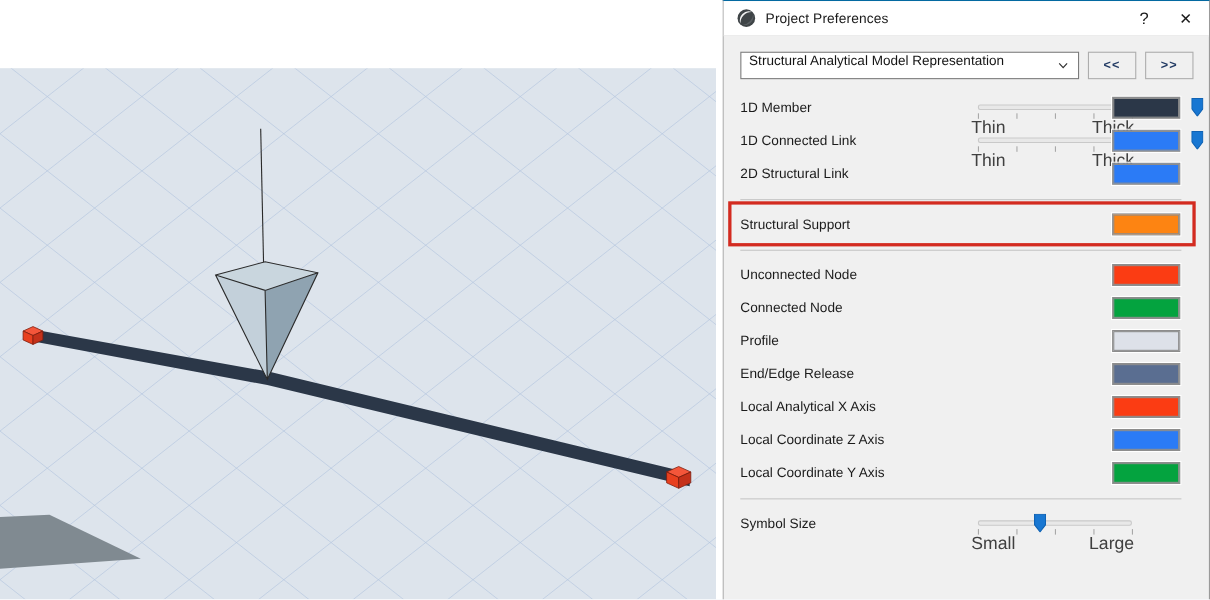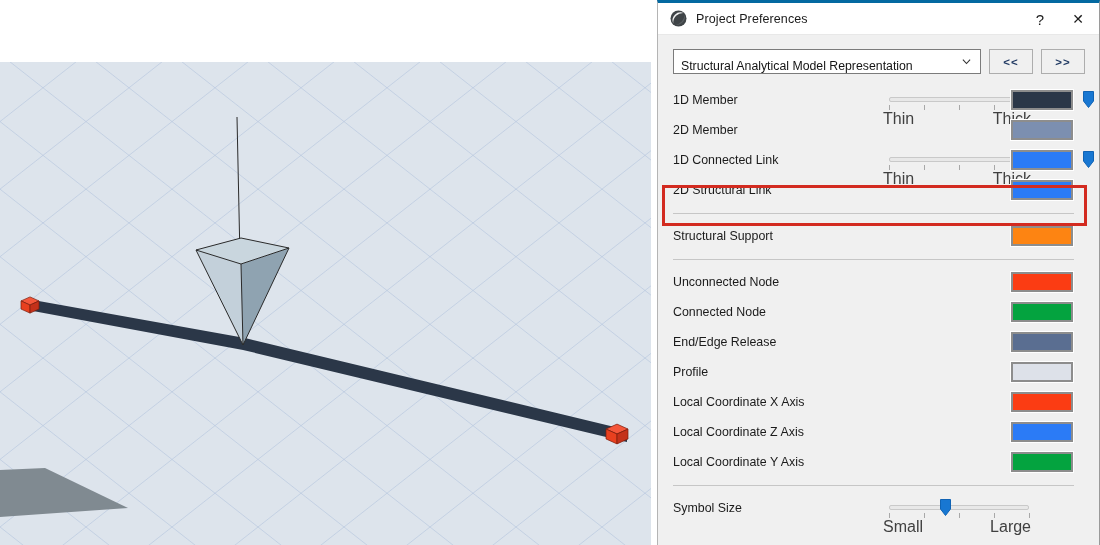--- a/index.html
+++ b/index.html
@@ -30,21 +30,21 @@
   .vp-divider {
     position: absolute; left: 651px; top: 0; width: 6px; height: 545px;
     background: #ffffff;
   }
 
   
   .dialog {
     position: absolute; left: 657px; top: 0; width: 443px; height: 545px;
     background: #f0f0f0;
     border-left: 1px solid #b4b4b4;
-    border-top: 3px solid #0369a1;
+    border-top: 1px solid #0369a1;
     border-right: 1px solid #9a9a9a;
   }
   .titlebar {
     position: relative; height: 32px; background: #ffffff;
     display: flex; align-items: center;
     border-bottom: 1px solid #e8e8e8;
   }
   .app-icon {
     width: 17px; height: 17px; margin-left: 12px; margin-right: 9px;
     flex: 0 0 auto;
@@ -62,21 +62,21 @@
   .title-btn.close { width: 42px; }
 
   
   .selector-row {
     display: flex; align-items: center; padding: 14px 14px 11px 15px;
     gap: 8px;
   }
   .combo {
     position: relative; flex: 1 1 auto; height: 25px;
     background: #ffffff; border: 1px solid #7b7b7b;
-    display: flex; align-items: flex-end;
+    display: flex; align-items: flex-start;
   }
   .combo-text {
     font-size: 12.3px; color: #141414; padding-left: 7px;
     white-space: nowrap; overflow: hidden;
   }
   .combo-arrow {
     position: absolute; right: 9px; top: 50%; width: 9px; height: 9px;
     margin-top: -5px;
   }
   .navbtn {
@@ -229,26 +229,20 @@
             <div class="slider-labels">
               <span class="slider-lab">Thin</span>
               <span class="slider-lab">Thick</span>
             </div>
           </div>
           <div class="swatch">
             <div class="swatch-inner" style="background: rgb(43, 55, 72);"></div>
           </div>
         </div>
         <div class="prop-row">
-          <span class="prop-label">2D Member</span>
-          <div class="swatch">
-            <div class="swatch-inner" style="background: rgb(124, 143, 176);"></div>
-          </div>
-        </div>
-        <div class="prop-row">
           <span class="prop-label">1D Connected Link</span>
           <div class="slider">
             <div class="slider-track"></div>
             <div class="slider-ticks">
               <div class="slider-tick" style="left: 0%;"></div>
               <div class="slider-tick" style="left: 25%;"></div>
               <div class="slider-tick" style="left: 50%;"></div>
               <div class="slider-tick" style="left: 75%;"></div>
               <div class="slider-tick" style="left: 100%;"></div>
             </div>
@@ -284,33 +278,33 @@
             <div class="swatch-inner" style="background: rgb(251, 60, 19);"></div>
           </div>
         </div>
         <div class="prop-row">
           <span class="prop-label">Connected Node</span>
           <div class="swatch">
             <div class="swatch-inner" style="background: rgb(4, 163, 63);"></div>
           </div>
         </div>
         <div class="prop-row">
+          <span class="prop-label">Profile</span>
+          <div class="swatch">
+            <div class="swatch-inner" style="background: rgb(221, 225, 233);"></div>
+          </div>
+        </div>
+        <div class="prop-row">
           <span class="prop-label">End/Edge Release</span>
           <div class="swatch">
             <div class="swatch-inner" style="background: rgb(90, 110, 145);"></div>
           </div>
         </div>
         <div class="prop-row">
-          <span class="prop-label">Profile</span>
-          <div class="swatch">
-            <div class="swatch-inner" style="background: rgb(221, 225, 233);"></div>
-          </div>
-        </div>
-        <div class="prop-row">
-          <span class="prop-label">Local Coordinate X Axis</span>
+          <span class="prop-label">Local Analytical X Axis</span>
           <div class="swatch">
             <div class="swatch-inner" style="background: rgb(251, 60, 19);"></div>
           </div>
         </div>
         <div class="prop-row">
           <span class="prop-label">Local Coordinate Z Axis</span>
           <div class="swatch">
             <div class="swatch-inner" style="background: rgb(43, 123, 246);"></div>
           </div>
         </div>

